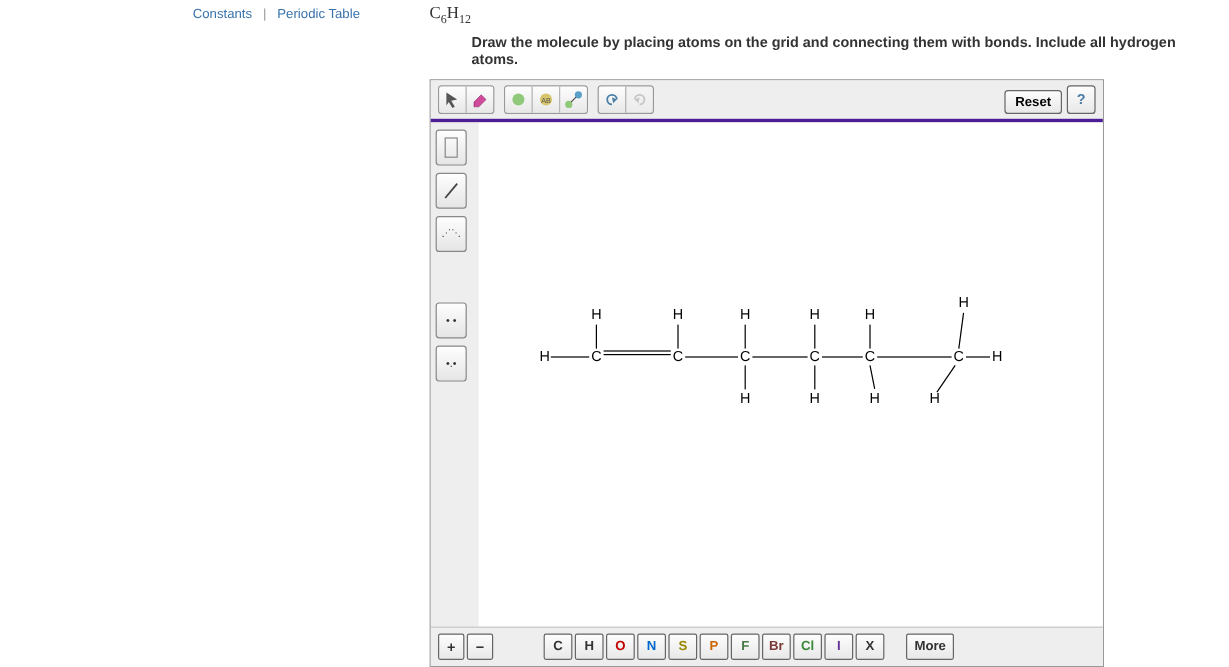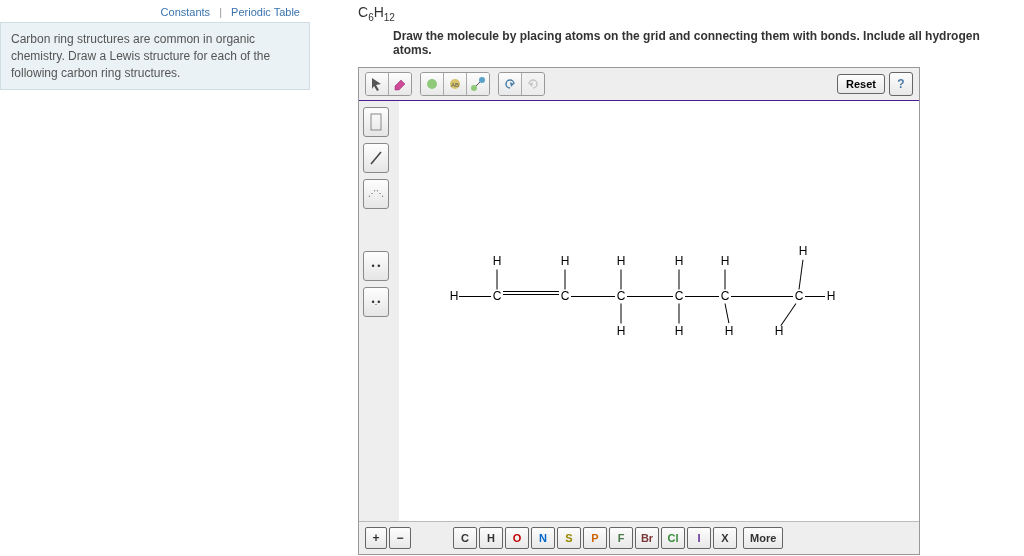--- a/index.html
+++ b/index.html
@@ -36,43 +36,43 @@
     padding: 8px 10px;
     font-size: 12px;
     color: #555;
     line-height: 1.4;
   }
   .right-panel {
     flex: 1;
     padding: 4px 8px 8px 48px;
   }
   .formula {
-    font-family: Liberation Sans, sans-serif;
+    font-family: Liberation Serif, serif;
     font-size: 14px;
   }
   .formula sub {
     font-size: 10px;
   }
   .instruction {
     font-weight: bold;
     font-size: 12px;
     margin: 6px 0 10px;
     padding-left: 35px;
   }
   .editor-frame {
     border: 1px solid #999;
     width: 560px;
     background: #fff;
   }
   .toolbar-top {
     background: #eee;
-    border-bottom: 1px solid #4c1d95;
+    border-bottom: 3px solid #4c1d95;
     padding: 4px 6px;
     display: flex;
-    align-items: center;
+    align-items: flex-end;
   }
   .tool-group {
     display: flex;
     align-items: center;
     margin-right: 8px;
     border: 1px solid #999;
     border-radius: 3px;
     overflow: hidden;
   }
   .tool-btn {
@@ -198,21 +198,21 @@
   .more-btn {
     height: 20px;
     padding: 0 6px;
     border: 1px solid #666;
     background: linear-gradient(#fdfdfd, #e8e8e8);
     display: flex;
     align-items: center;
     font-size: 11px;
     font-weight: bold;
     cursor: pointer;
-    margin-left: 4px;
+    margin-left: 16px;
     border-radius: 2px;
   }
   .action-bar {
     margin-top: 10px;
     display: flex;
     align-items: center;
     gap: 18px;
   }
   .submit-btn {
     background: #4a7fa8;
@@ -234,21 +234,20 @@
 </head>
 <body>
 
 <div class="container">
   <div class="left-panel">
     <div class="link-bar">
       <a>Constants</a>
       <span class="sep">|</span>
       <a>Periodic Table</a>
     </div>
-    <div class="intro-box">Carbon ring structures are common in organic chemistry. Draw a Lewis structure for each of the following carbon ring structures.</div>
   </div>
 
   <div class="right-panel">
     <div class="formula">C<sub>6</sub>H<sub>12</sub></div>
     <div class="instruction">Draw the molecule by placing atoms on the grid and connecting them with bonds. Include all hydrogen atoms.</div>
 
     <div class="editor-frame">
       <div class="toolbar-top">
         <div class="tool-group">
           <div class="tool-btn">

